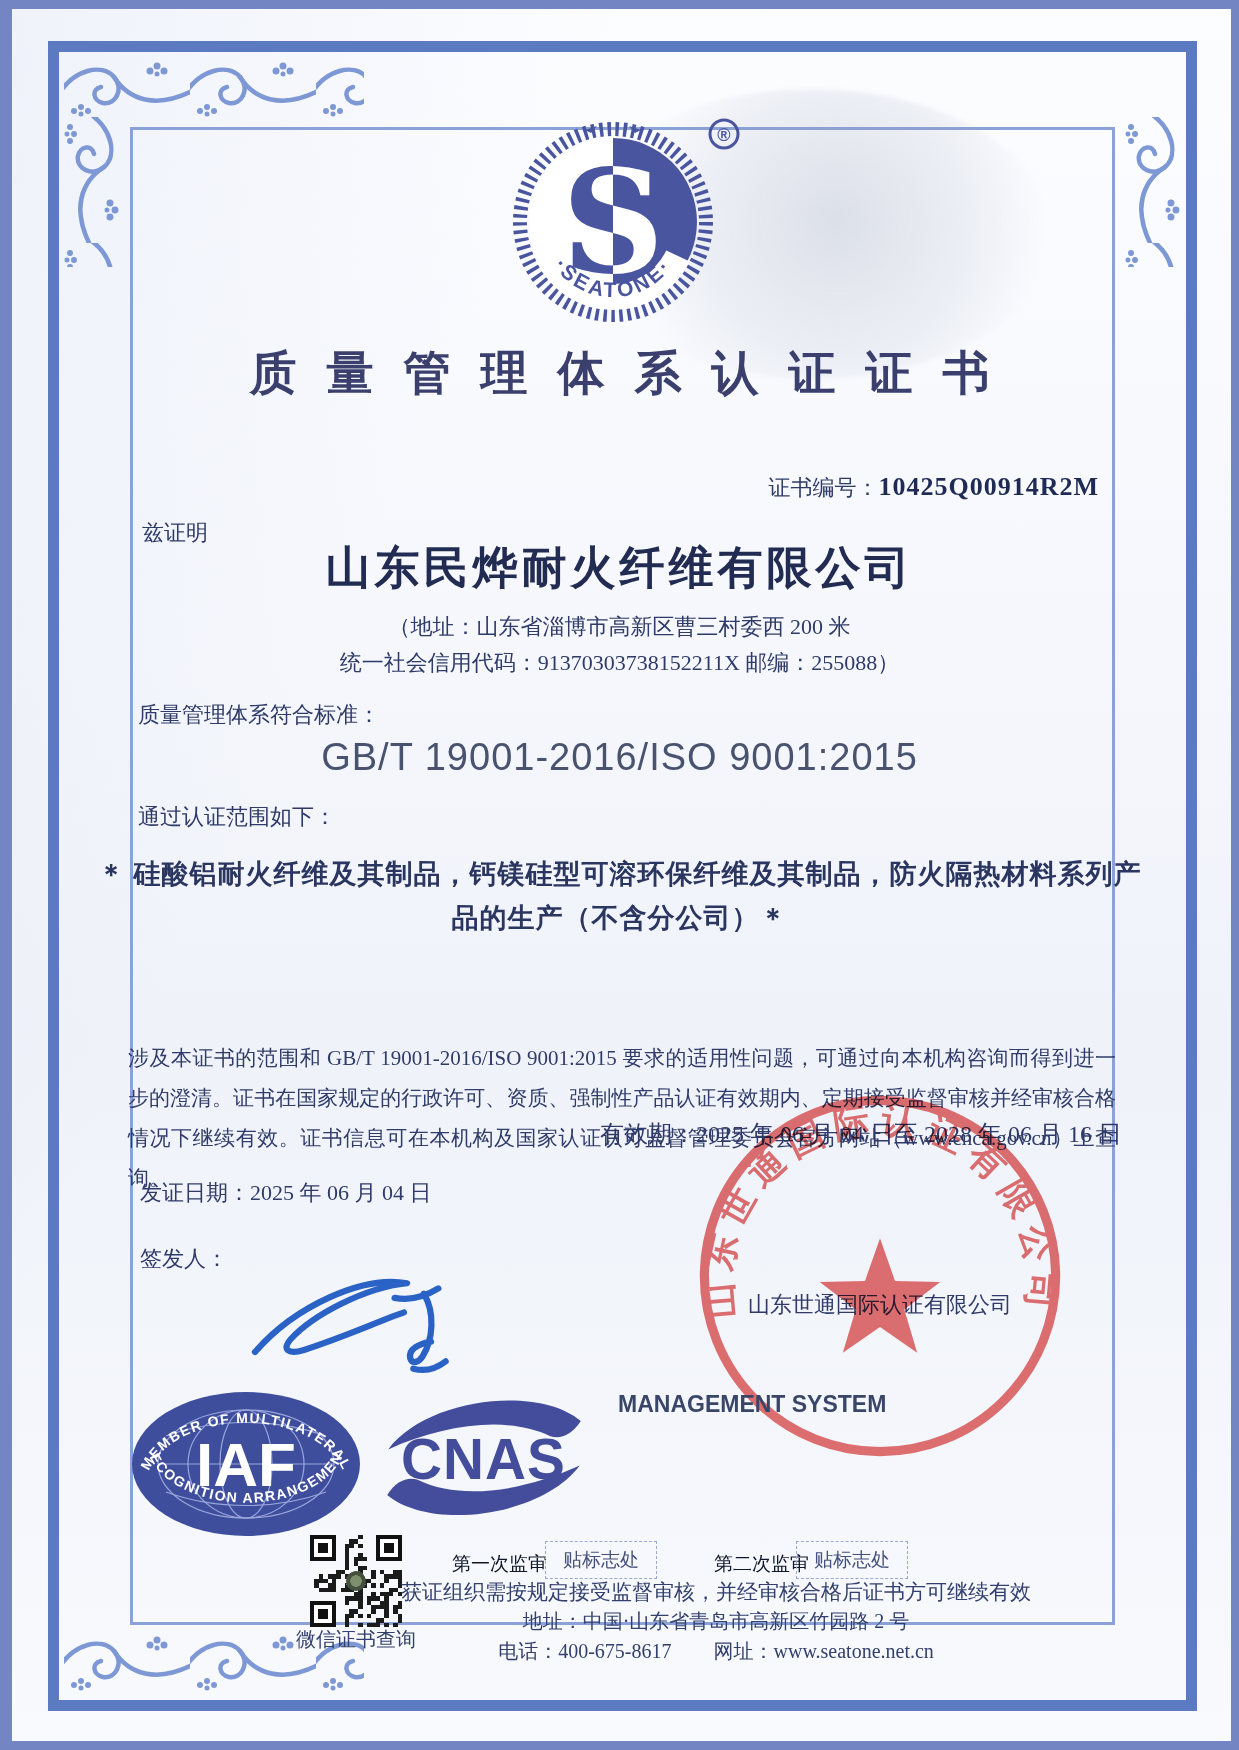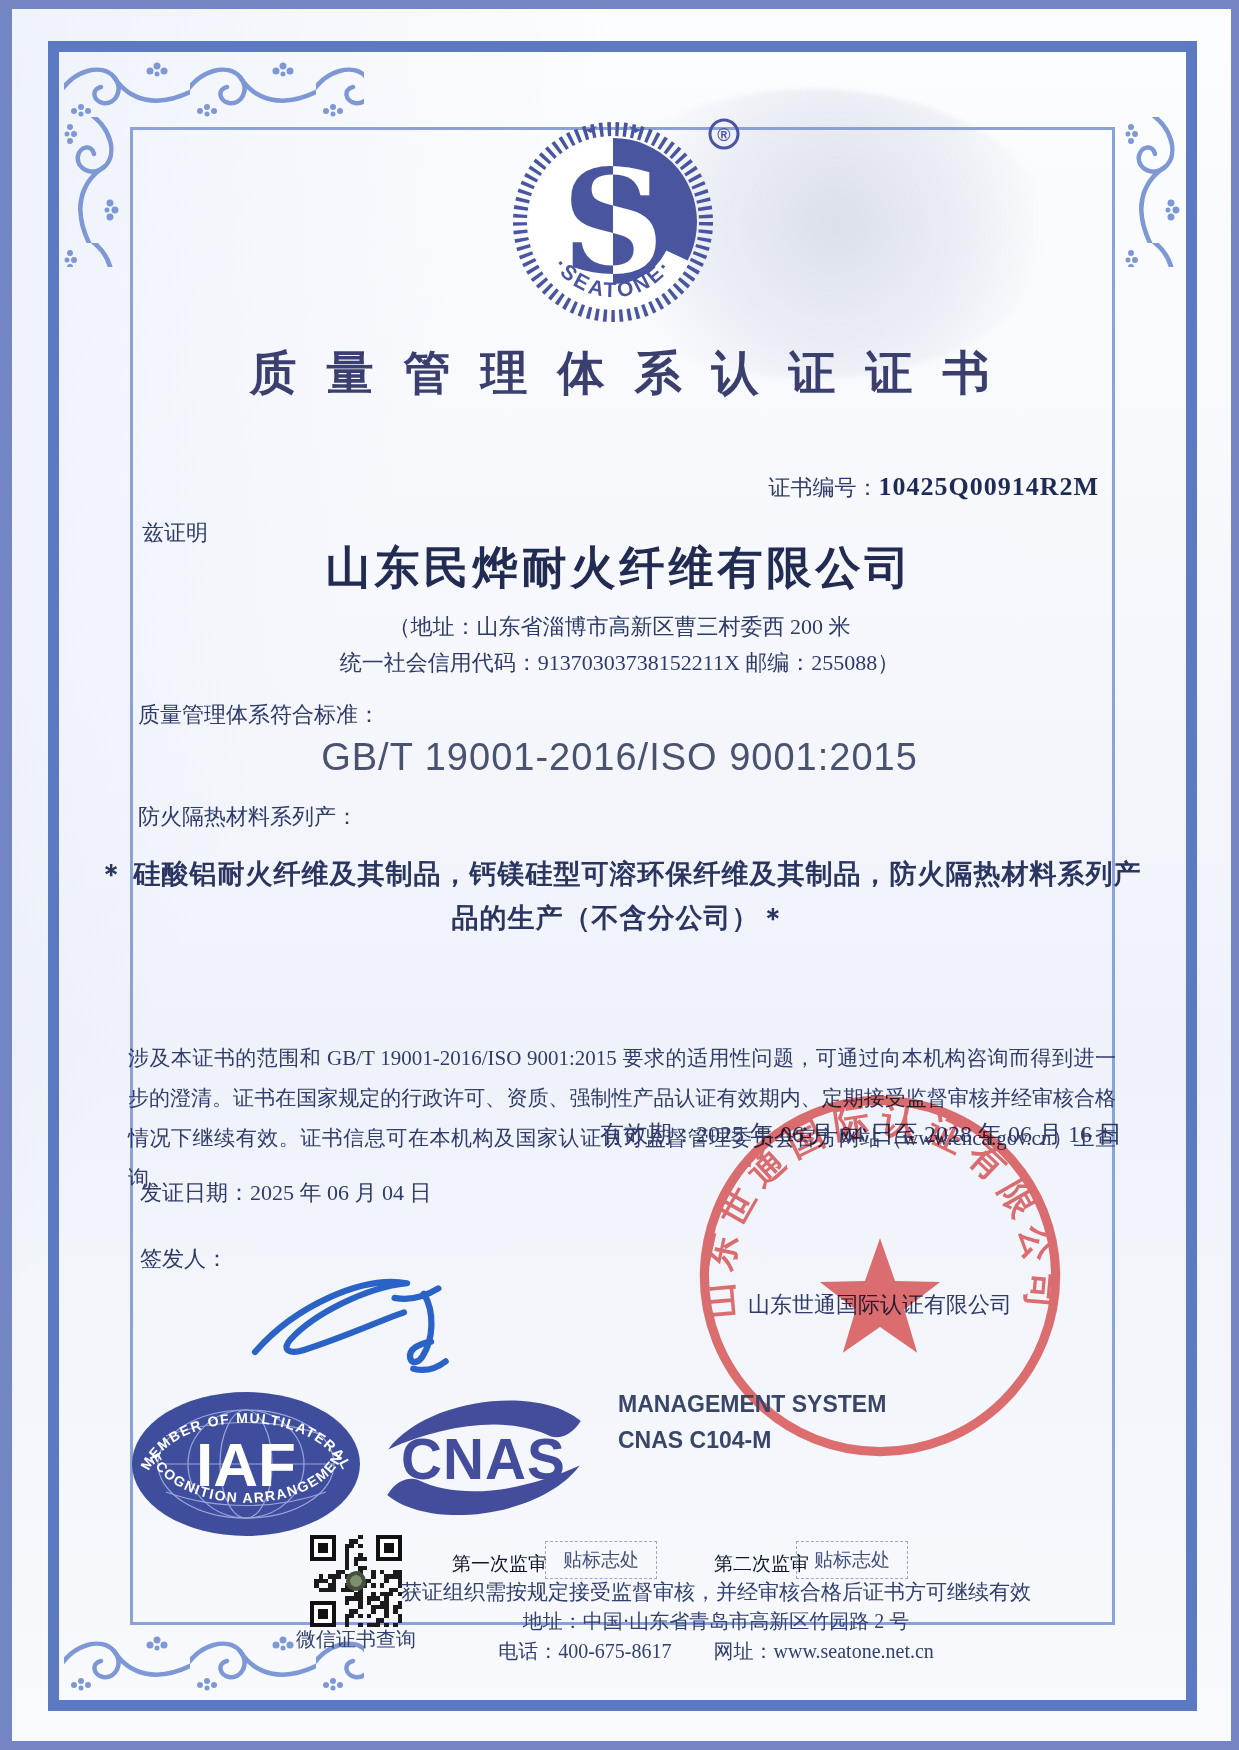--- a/index.html
+++ b/index.html
@@ -210,21 +210,21 @@
 <div class="abs certno">
   <span>证书编号：</span><b>10425Q00914R2M</b>
 </div>
 
 <div class="abs lbl certify">兹证明</div>
 <div class="abs center company">山东民烨耐火纤维有限公司</div>
 <div class="abs center addr1 lbl">（地址：山东省淄博市高新区曹三村委西 200 米</div>
 <div class="abs center addr2 lbl">统一社会信用代码：91370303738152211X 邮编：255088）</div>
 <div class="abs lbl stdlbl">质量管理体系符合标准：</div>
 <div class="abs center standard">GB/T 19001-2016/ISO 9001:2015</div>
-<div class="abs lbl scopelbl">防火隔热材料系列产：</div>
+<div class="abs lbl scopelbl">通过认证范围如下：</div>
 <div class="abs center scope scope1">＊ 硅酸铝耐火纤维及其制品，钙镁硅型可溶环保纤维及其制品，防火隔热材料系列产</div>
 <div class="abs center scope scope2">品的生产（不含分公司）＊</div>
 <div class="abs disclaimer">涉及本证书的范围和 GB/T 19001-2016/ISO 9001:2015 要求的适用性问题，可通过向本机构咨询而得到进一步的澄清。证书在国家规定的行政许可、资质、强制性产品认证有效期内、定期接受监督审核并经审核合格情况下继续有效。证书信息可在本机构及国家认证认可监督管理委员会官方网站（www.cnca.gov.cn）上查询。</div>
 
 <div class="abs issue">
   <span>发证日期：</span><span>2025 年 06 月 04 日</span>
 </div>
 <div class="abs valid">
   <span>有效期：</span><span>2025 年 06 月 04 日至 2028 年 06 月 16 日</span>
 </div>
@@ -270,21 +270,20 @@
 </svg>
 
 <svg class="abs cnaslogo" width="228" height="148" viewBox="0 0 225 145" xmlns="http://www.w3.org/2000/svg">
   <path d="M18,64 C55,14 165,0 208,36 C199,50 188,54 178,51 C135,30 72,40 18,64 Z" fill="#434d9b"></path>
   <path d="M207,80 C170,130 60,145 17,109 C26,95 37,91 47,94 C90,115 152,105 207,80 Z" fill="#434d9b"></path>
   <text x="112" y="93" font-family="'Liberation Sans','DejaVu Sans',sans-serif" font-weight="bold" font-size="56" fill="#434d9b" text-anchor="middle" letter-spacing="1">CNAS</text>
 </svg>
 
 <div class="abs cnastext">
   <div class="en">MANAGEMENT SYSTEM</div>
-  <div class="en">CNAS C104-M</div>
 </div>
 
 <div class="abs qr">
   <div class="modules">
       <div style="grid-area: 1 / 12;"></div>
       <div style="grid-area: 2 / 10;"></div>
       <div style="grid-area: 2 / 11;"></div>
       <div style="grid-area: 3 / 9;"></div>
       <div style="grid-area: 3 / 10;"></div>
       <div style="grid-area: 3 / 12;"></div>

